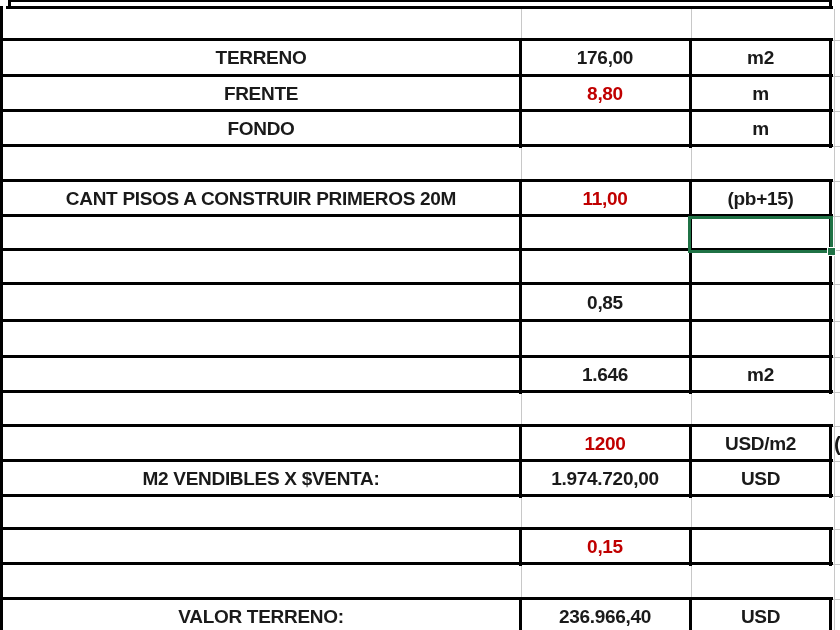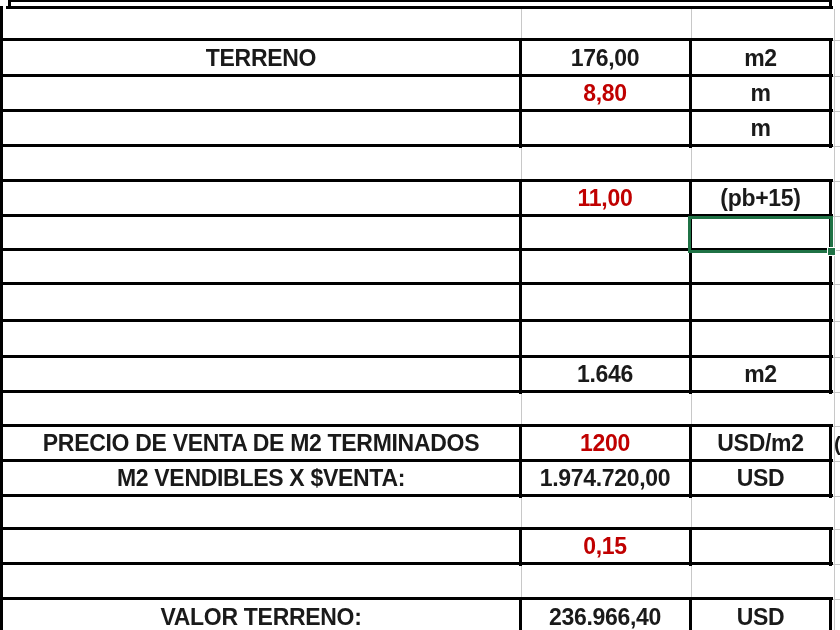--- a/index.html
+++ b/index.html
@@ -6,21 +6,21 @@
   *{box-sizing:border-box;}
   #app{
     position:relative;width:840px;height:630px;background:var(--bg,#fff);
     overflow:hidden;font-family:"Liberation Sans",sans-serif;font-weight:bold;
   }
   .bl{position:absolute;background:var(--bk,#000);z-index:1;}
   .gl{position:absolute;background:var(--gray,#c8c8c8);z-index:1;}
   .row{position:absolute;left:0;width:840px;z-index:2;}
   .cell{
     position:absolute;top:0;height:100%;display:flex;align-items:center;justify-content:center;
-    font-size:23px;letter-spacing:-0.3px;color:var(--ink,#1a1a1a);white-space:nowrap;overflow:hidden;
+    font-size:19px;letter-spacing:-0.3px;color:var(--ink,#1a1a1a);white-space:nowrap;overflow:hidden;
   }
   .cell.label{left:3px;width:516px;}
   .cell.value{left:522px;width:166px;}
   .cell.unit{left:692px;width:137px;}
   .red{color:var(--red,#c00000);}
   .sel-box{
     position:absolute;left:688px;top:216px;width:145px;height:37px;
     border:3px solid var(--green,#1f7245);z-index:3;background:transparent;
   }
   .fill-handle{
@@ -112,39 +112,42 @@
   <div class="row" style="top:394px;height:30px"></div>
   <div class="row" style="top:498px;height:29px"></div>
   <div class="row" style="top:566px;height:31px"></div>
 
   <div class="row" style="top:40px;height:36px">
     <div class="cell label">TERRENO</div>
     <div class="cell value">176,00</div>
     <div class="cell unit">m2</div>
   </div>
   <div class="row" style="top:76px;height:35px">
+    <div class="cell label">FRENTE</div>
     <div class="cell value red">8,80</div>
     <div class="cell unit">m</div>
   </div>
   <div class="row" style="top:111px;height:35px">
+    <div class="cell label">FONDO</div>
     <div class="cell unit">m</div>
   </div>
   <div class="row" style="top:181px;height:35px">
+    <div class="cell label">CANT PISOS A CONSTRUIR PRIMEROS 20M</div>
     <div class="cell value red">11,00</div>
     <div class="cell unit">(pb+15)</div>
   </div>
   <div class="row" style="top:284px;height:37px">
+    <div class="cell value">0,85</div>
     <div class="cell unit"></div>
   </div>
   <div class="row" style="top:357px;height:35px">
     <div class="cell value">1.646</div>
     <div class="cell unit">m2</div>
   </div>
   <div class="row" style="top:426px;height:35px">
-    <div class="cell label">PRECIO DE VENTA DE M2 TERMINADOS</div>
     <div class="cell value red">1200</div>
     <div class="cell unit">USD/m2</div>
   </div>
   <div class="row" style="top:461px;height:35px">
     <div class="cell label">M2 VENDIBLES X $VENTA:</div>
     <div class="cell value">1.974.720,00</div>
     <div class="cell unit">USD</div>
   </div>
   <div class="row" style="top:529px;height:35px">
     <div class="cell value red">0,15</div>

